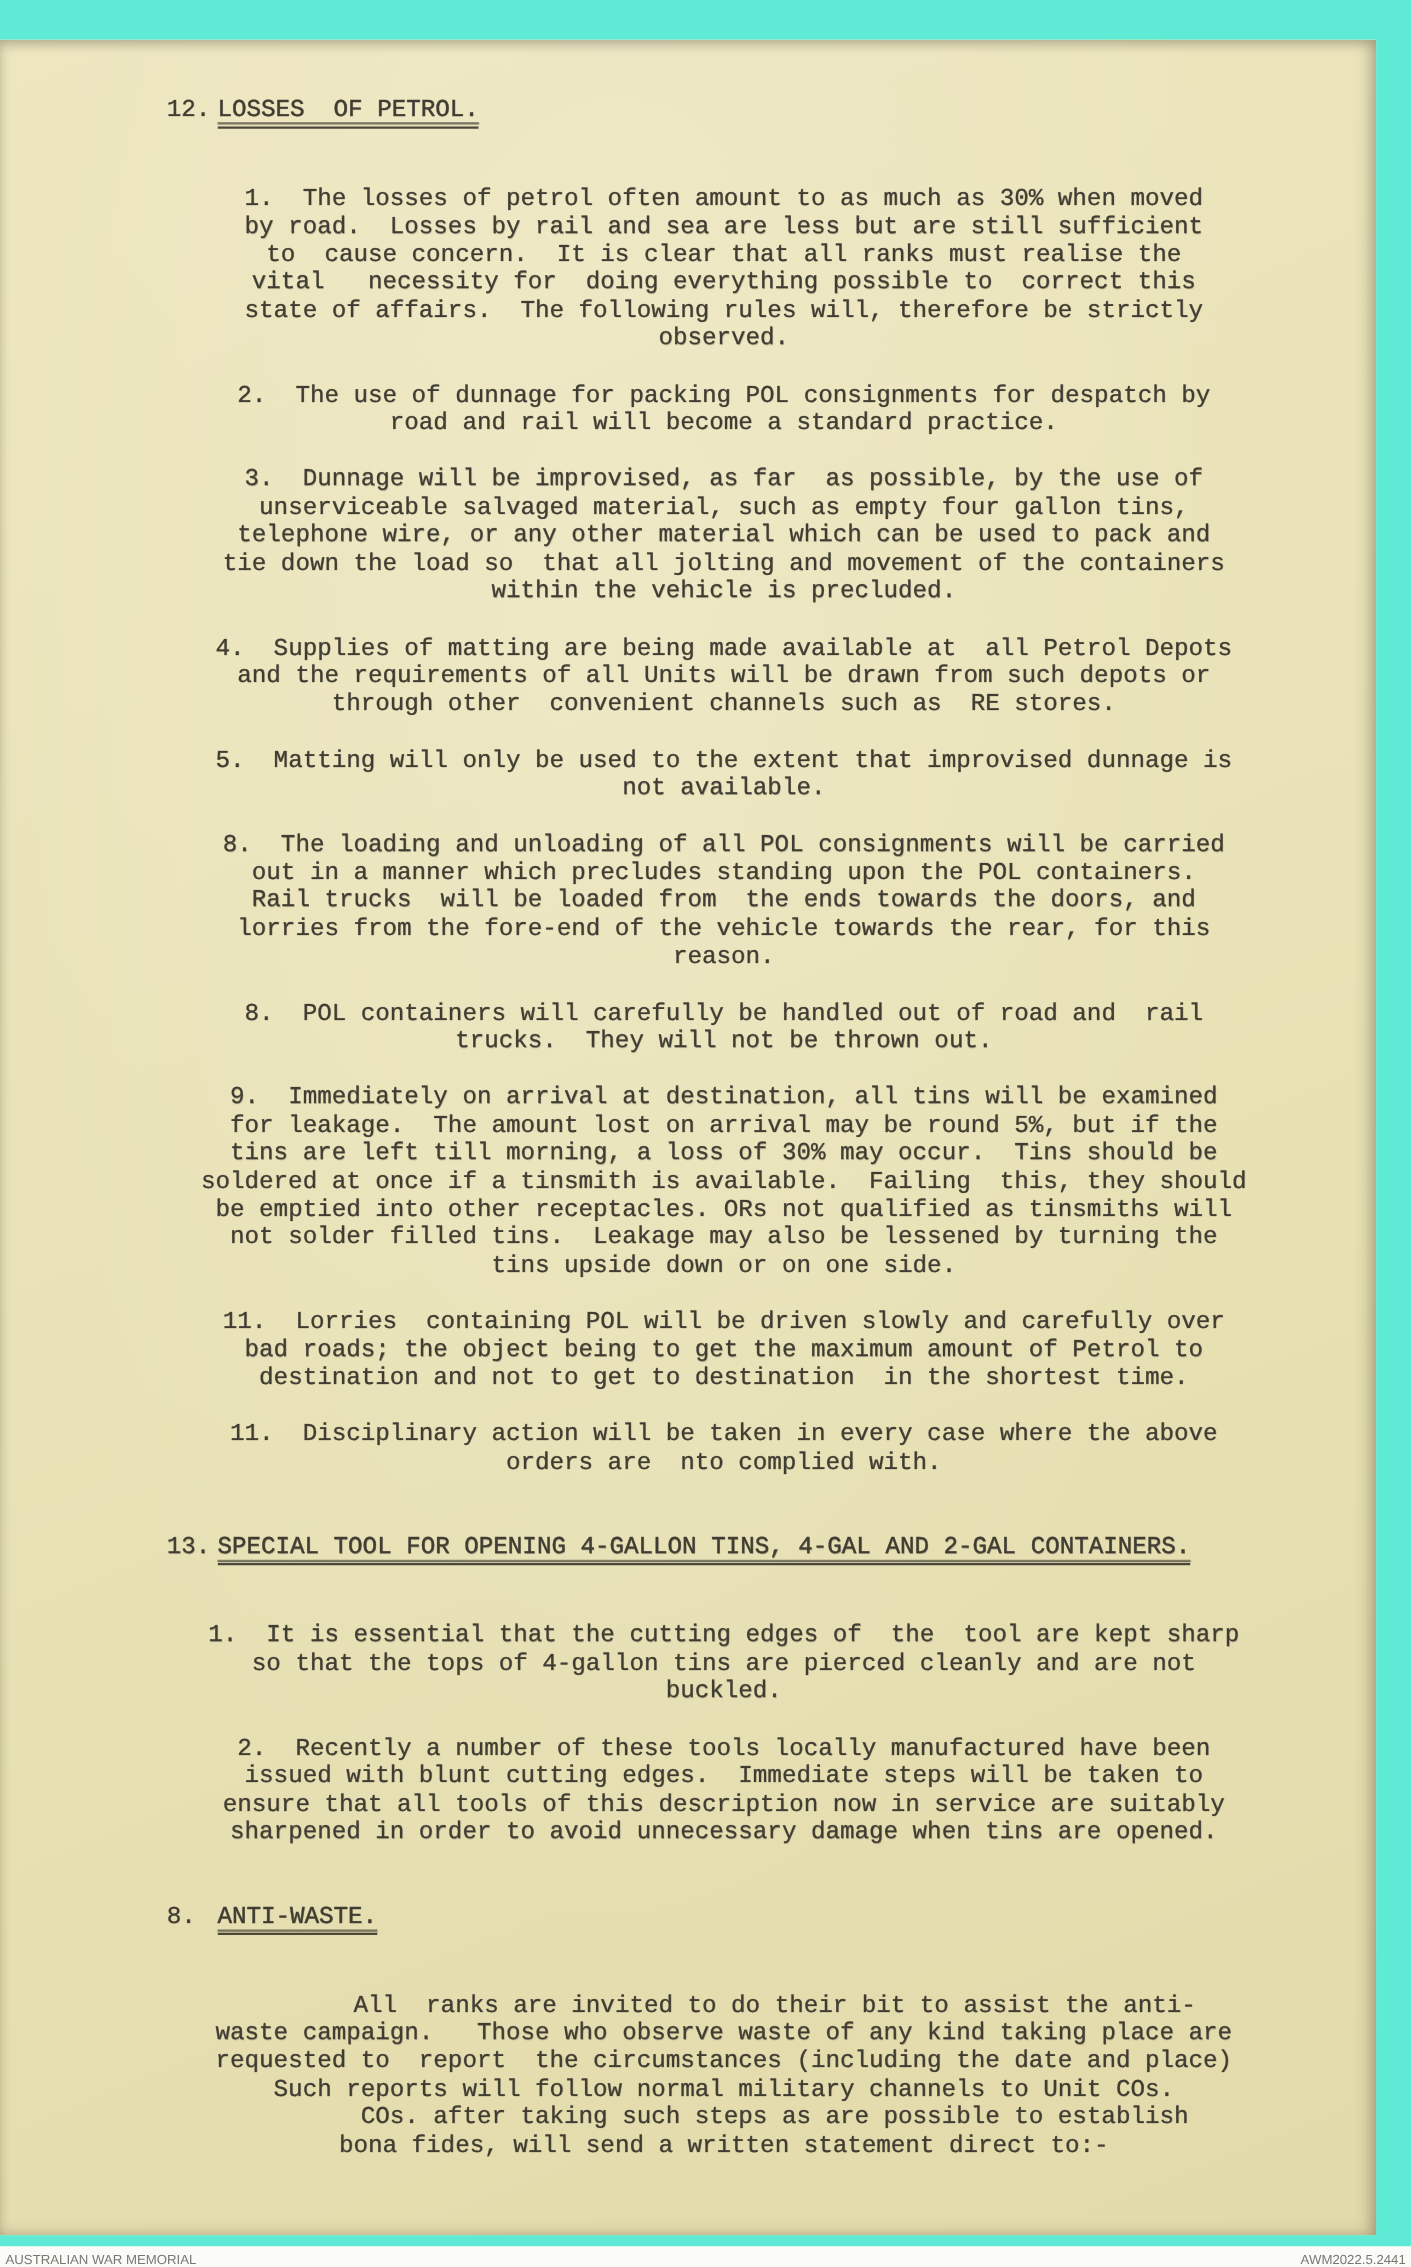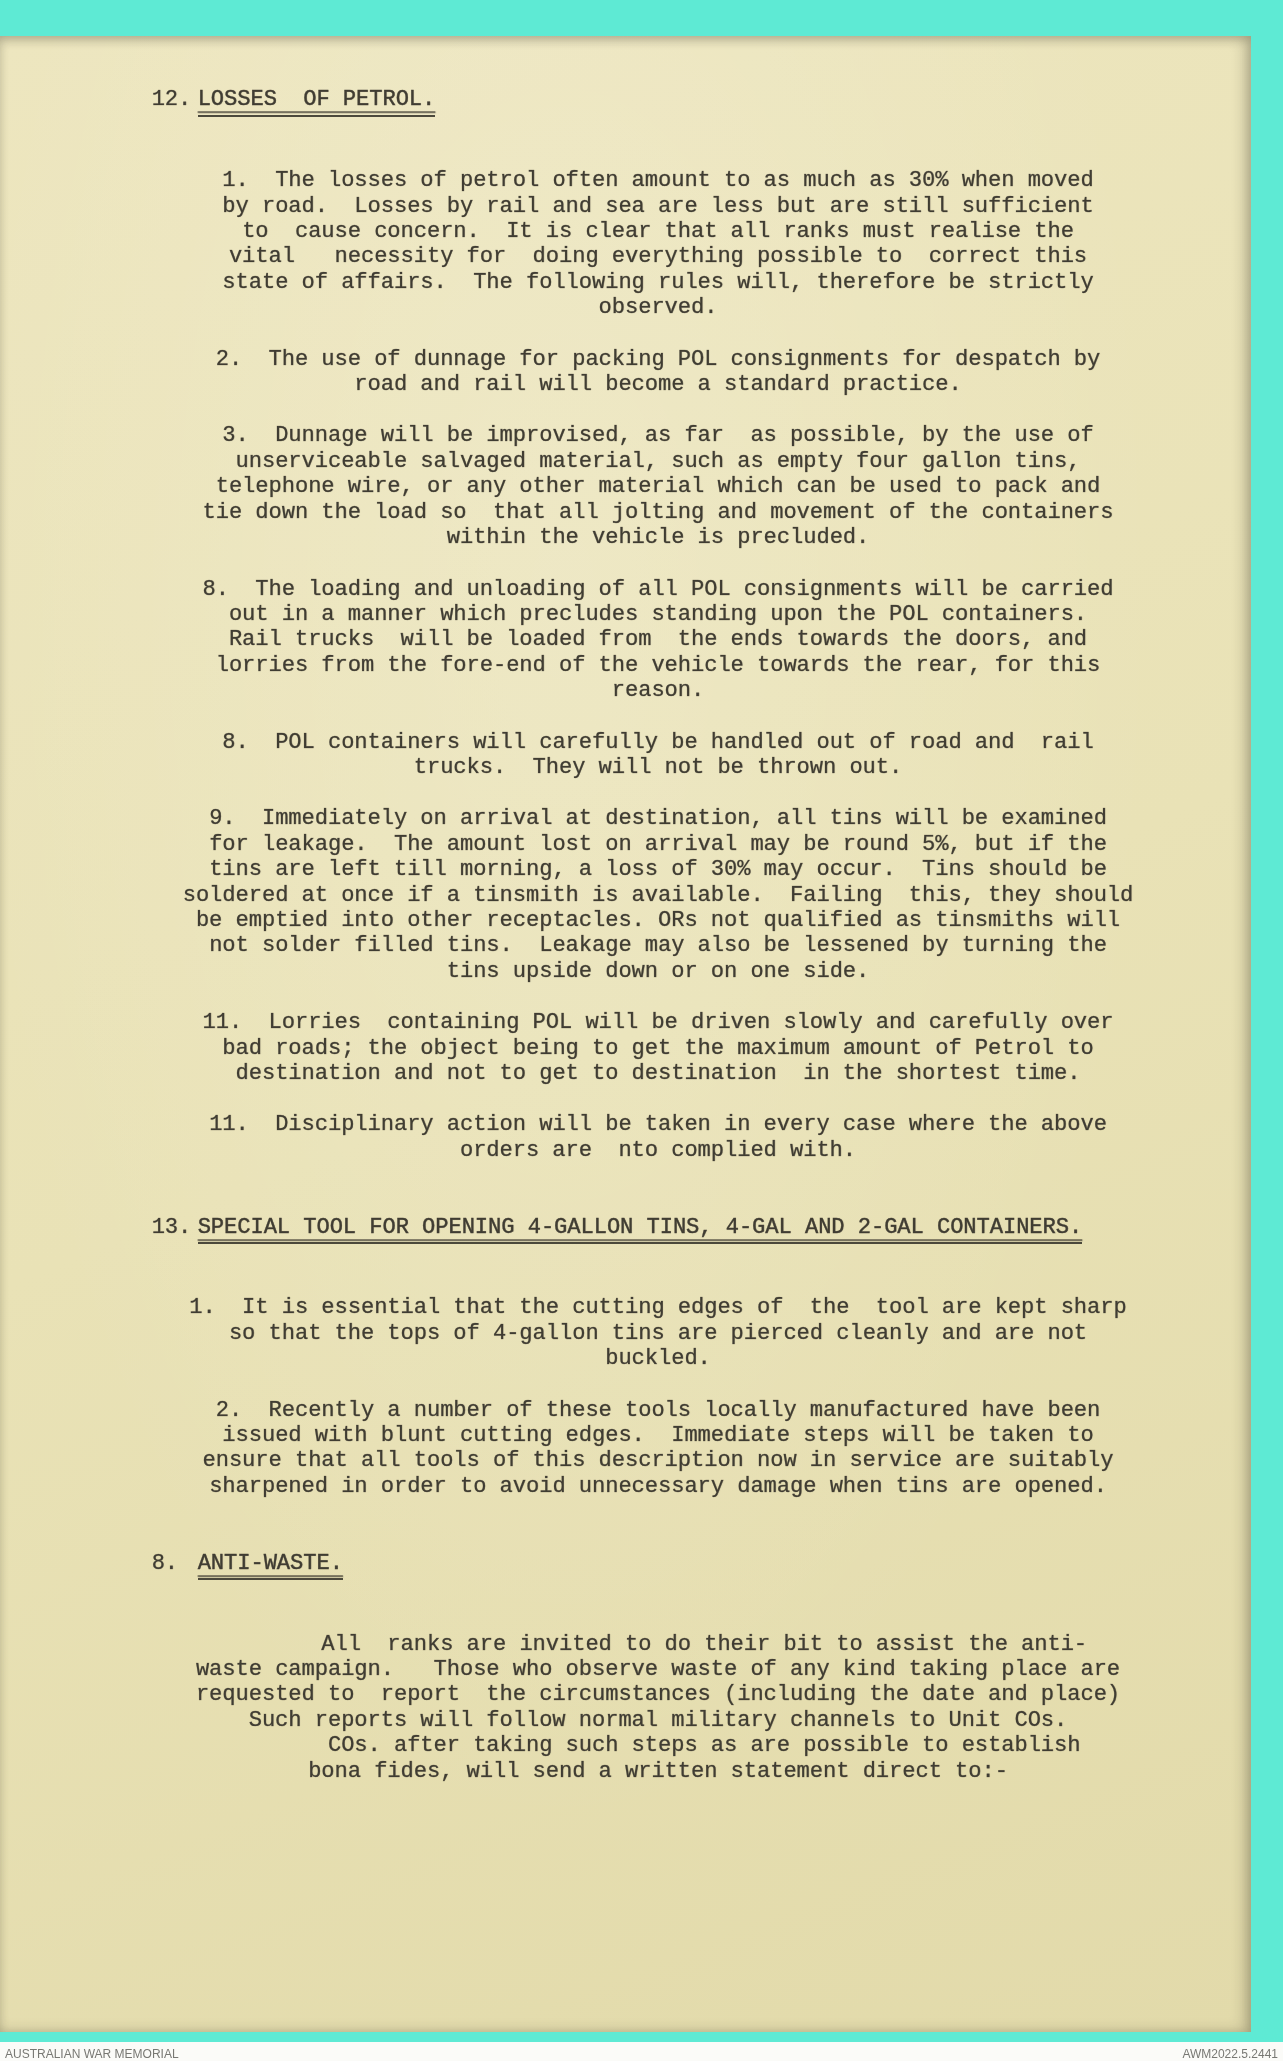--- a/index.html
+++ b/index.html
@@ -73,20 +73,25 @@
 vital   necessity for  doing everything possible to  correct this
 state of affairs.  The following rules will, therefore be strictly
 observed.</p>
         <p class="para">2.  The use of dunnage for packing POL consignments for despatch by
 road and rail will become a standard practice.</p>
         <p class="para">3.  Dunnage will be improvised, as far  as possible, by the use of
 unserviceable salvaged material, such as empty four gallon tins,
 telephone wire, or any other material which can be used to pack and
 tie down the load so  that all jolting and movement of the containers
 within the vehicle is precluded.</p>
+        <p class="para">4.  Supplies of matting are being made available at  all Petrol Depots
+and the requirements of all Units will be drawn from such depots or
+through other  convenient channels such as  RE stores.</p>
+        <p class="para">5.  Matting will only be used to the extent that improvised dunnage is
+not available.</p>
         <p class="para">8.  The loading and unloading of all POL consignments will be carried
 out in a manner which precludes standing upon the POL containers.
 Rail trucks  will be loaded from  the ends towards the doors, and
 lorries from the fore-end of the vehicle towards the rear, for this
 reason.</p>
         <p class="para">8.  POL containers will carefully be handled out of road and  rail
 trucks.  They will not be thrown out.</p>
         <p class="para">9.  Immediately on arrival at destination, all tins will be examined
 for leakage.  The amount lost on arrival may be round 5%, but if the
 tins are left till morning, a loss of 30% may occur.  Tins should be

